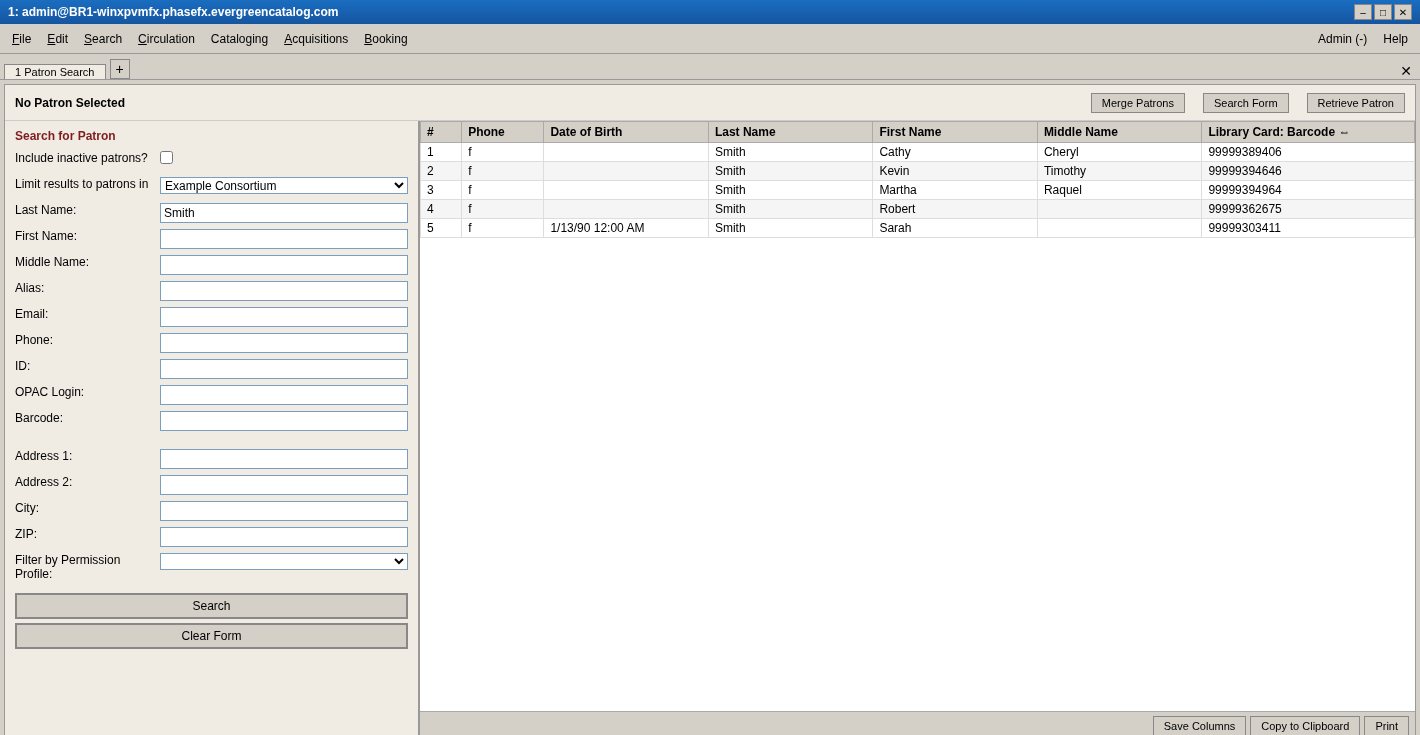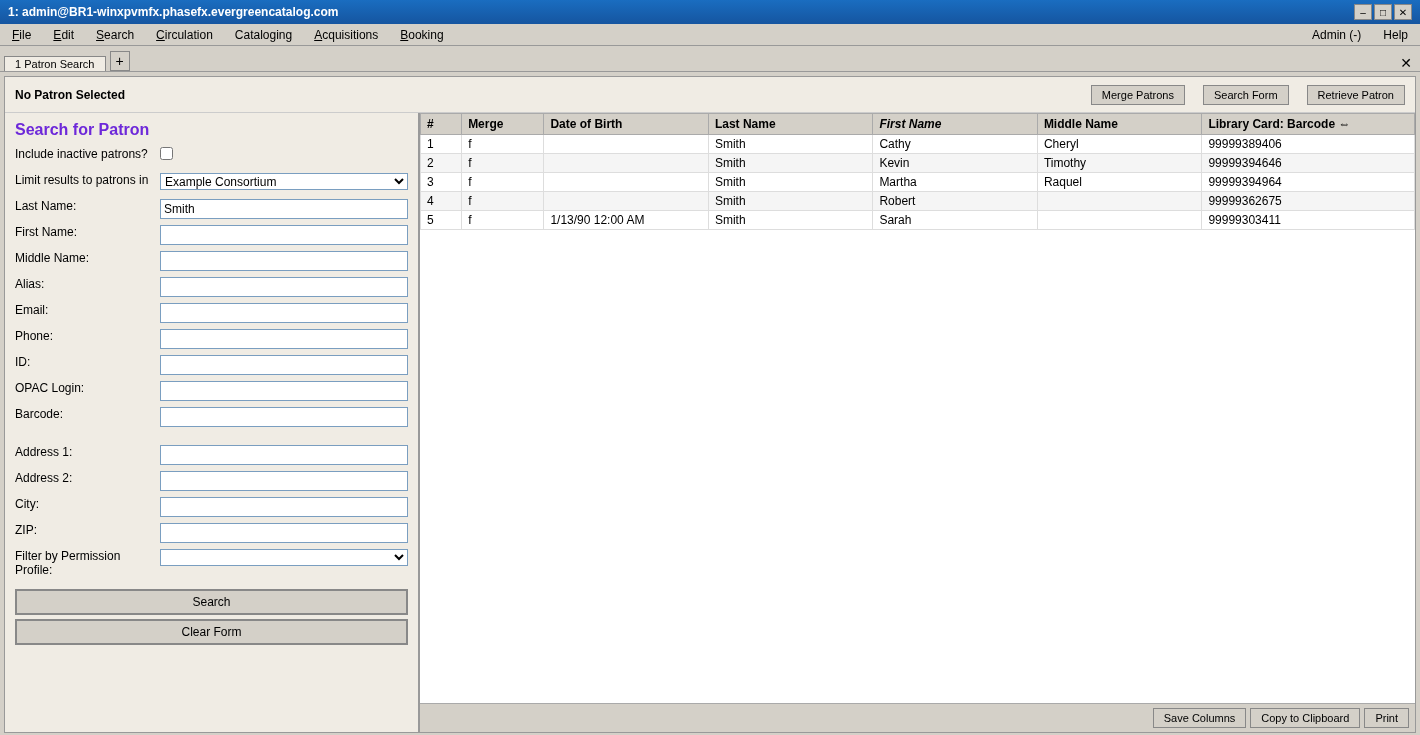--- a/index.html
+++ b/index.html
@@ -27,22 +27,21 @@
       display: flex; align-items: center; justify-content: center;
     }
     
     
     #menu-bar {
       background: #d4d0c8;
       border-bottom: 1px solid #999;
       display: flex;
       align-items: center;
       padding: 2px 4px;
-      height: 22px;
-      gap: 6px;
+      height: 30px;
     }
     .menu-item {
       padding: 2px 8px;
       cursor: pointer;
       font-size: 12px;
       color: #000;
     }
     .menu-item u { text-decoration: underline; }
     
     
@@ -119,24 +118,24 @@
       min-width: 415px;
       background: #f0ece4;
       border-right: 2px solid #999;
       display: flex;
       flex-direction: column;
       overflow-y: auto;
       padding: 8px 10px;
     }
     
     #search-panel h3 {
-      font-size: 16px;
+      font-size: 12px;
       font-weight: bold;
       margin-bottom: 8px;
-      color: #6d28d9;
+      color: #7f1d1d;
     }
     
     .form-row {
       display: flex;
       align-items: flex-start;
       margin-bottom: 4px;
       min-height: 22px;
     }
     .form-label {
       width: 145px;
@@ -220,21 +219,21 @@
     tbody td {
       border: 1px solid #ddd;
       padding: 2px 6px;
       white-space: nowrap;
     }
     
     .col-num { width: 30px; }
     .col-barred { width: 60px; }
     .col-dob { width: 120px; }
     .col-last { width: 120px; }
-    .col-first { width: 120px; font-style: italic; }
+    .col-first { width: 120px; }
     .col-middle { width: 120px; }
     .col-libcard { width: 150px; }
     
     
     #results-footer {
       border-top: 1px solid #aaa;
       background: #d4d0c8;
       display: flex;
       justify-content: flex-end;
       padding: 4px 6px;
@@ -392,21 +391,21 @@
         <button class="search-action-btn">Clear Form</button>
       </div>
     </div>
 
     <div id="results-panel">
       <div id="results-table-container">
         <table>
           <thead>
             <tr>
               <th class="col-num">#</th>
-              <th class="col-barred">Merge</th>
+              <th class="col-barred">Phone</th>
               <th class="col-dob">Date of Birth</th>
               <th class="col-last">Last Name</th>
               <th class="col-first">First Name</th>
               <th class="col-middle">Middle Name</th>
               <th class="col-libcard">Library Card: Barcode <span style="cursor:pointer">⇔</span></th>
             </tr>
           </thead>
           <tbody id="results-tbody">
           <tr>
                 <td>1</td>

